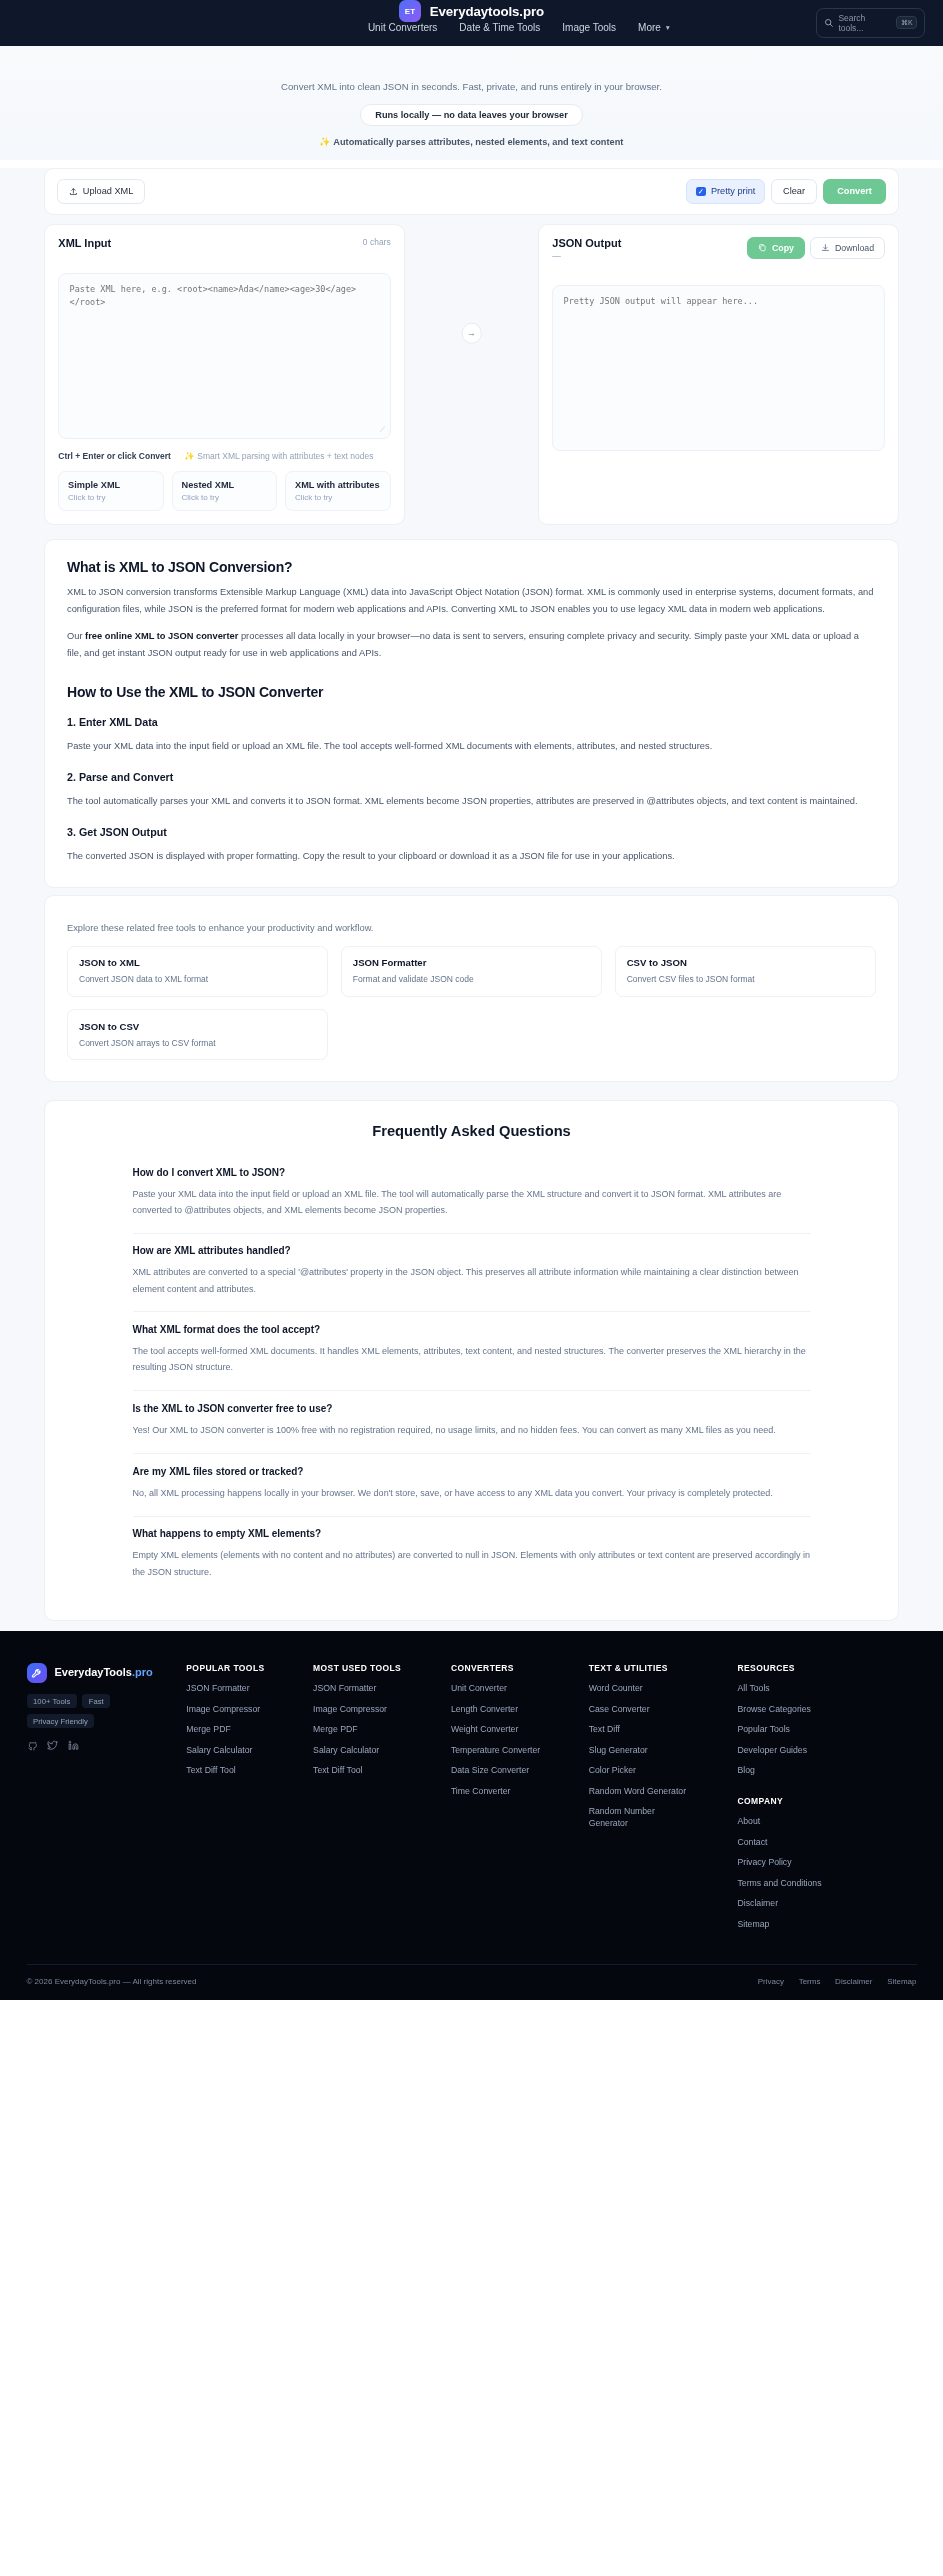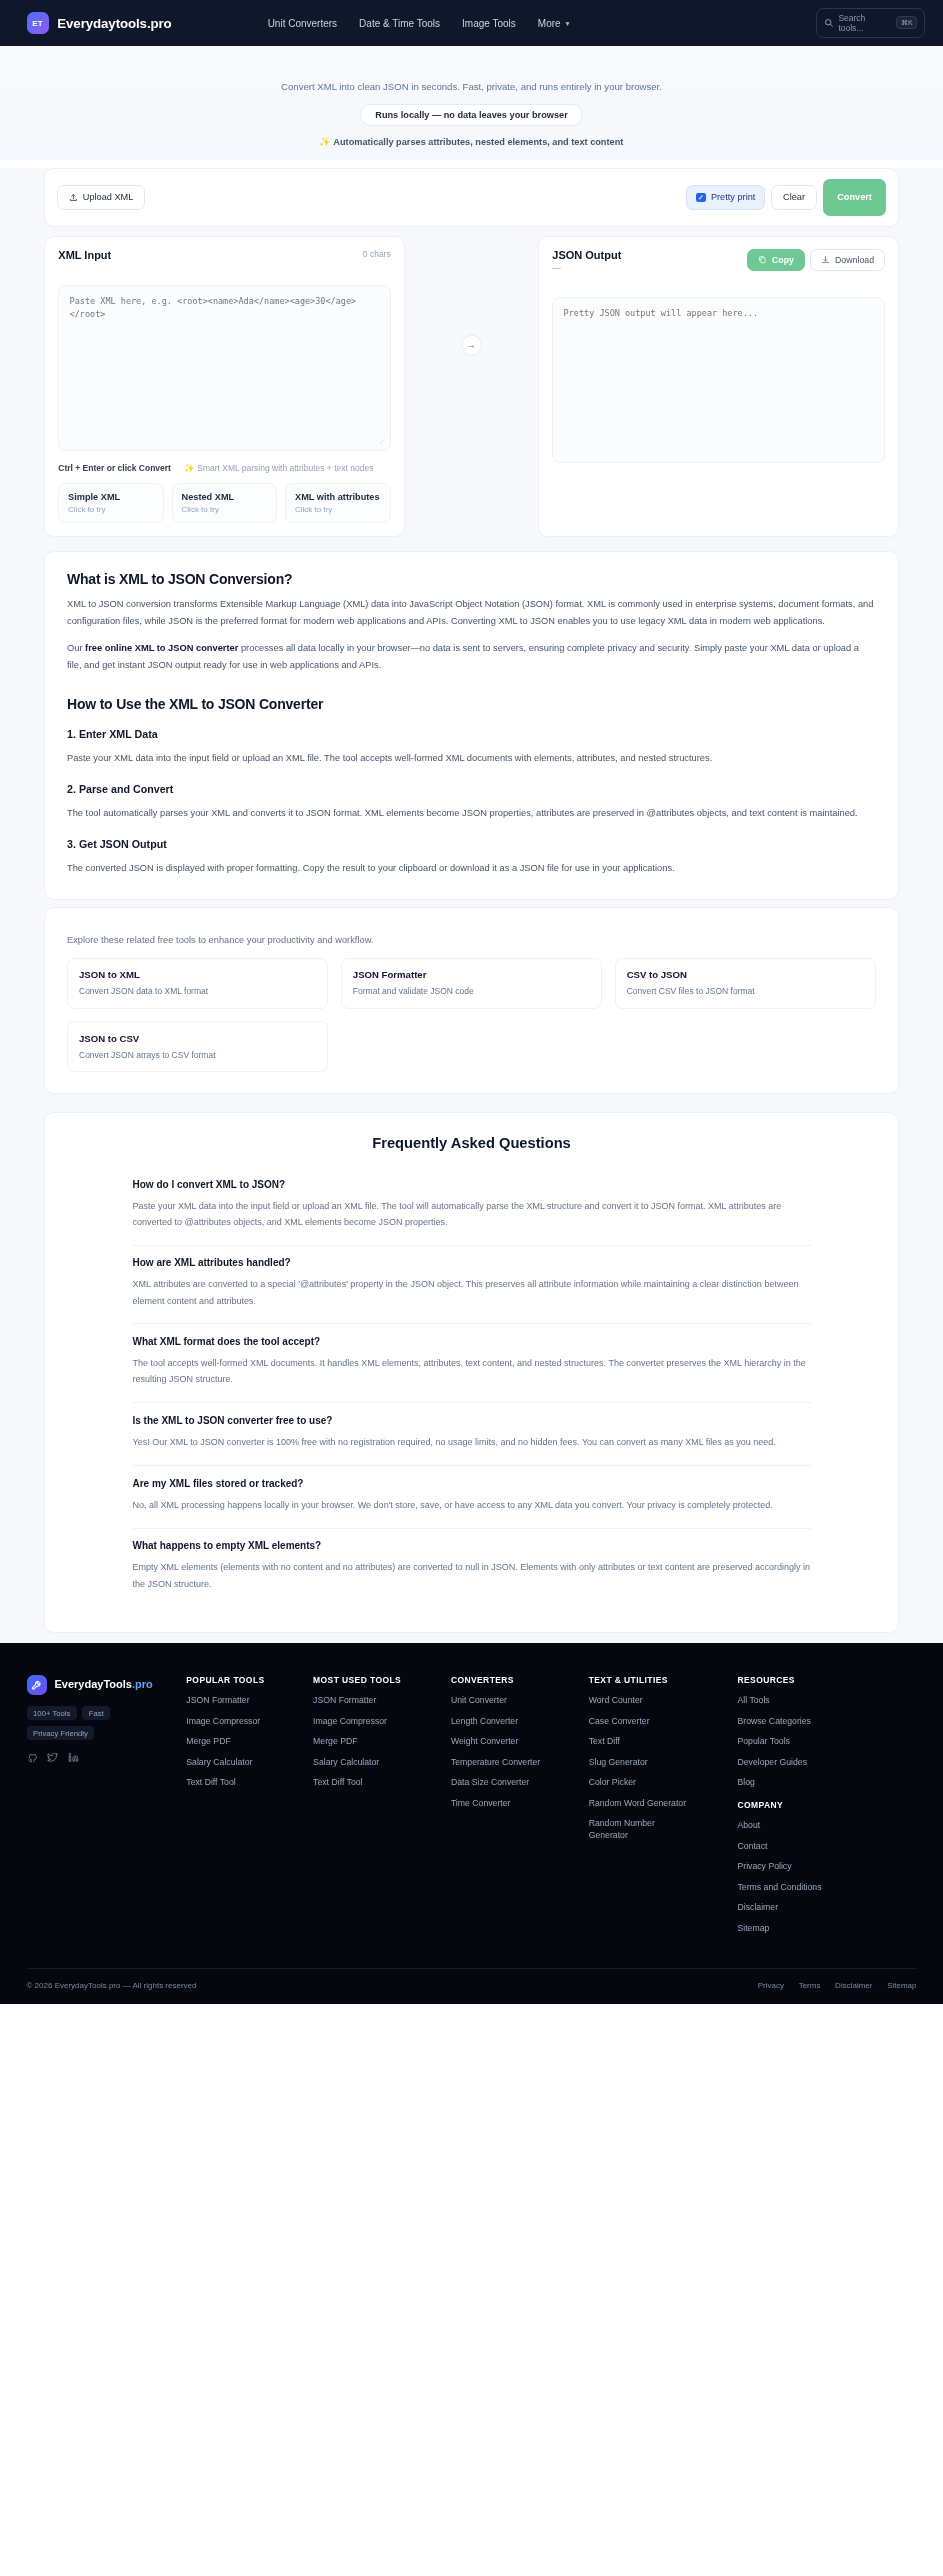--- a/index.html
+++ b/index.html
@@ -1,20 +1,20 @@
 <!DOCTYPE html>
 <html style="font-size:11.8px"><head>
 <meta charset="utf-8">
 <style>
   *{box-sizing:border-box;margin:0;padding:0}
   html,body{width:943px;background:#ffffff;font-family:"Liberation Sans",sans-serif;color:#1e293b;}
   body{width:943px;min-height:2576px;}
 
   
-  .nav{height:46px;background:#0f172a;display:flex;align-items:center;padding:0 26.5px;position:relative;}
+  .nav{height:46px;background:#0f172a;display:flex;align-items:center;padding:0 26.5px;position:relative;flex-direction:column;}
   .brand{display:flex;align-items:center;gap:8.8px;}
   .brand-logo{width:22px;height:22px;border-radius:6.6px;background:linear-gradient(135deg,#4f6ef7,#8b5cf6);
     display:flex;align-items:center;justify-content:center;color:#fff;font-size:8px;font-weight:bold;letter-spacing:0.2px;}
   .brand-name{color:#ffffff;font-size:13.3px;font-weight:bold;letter-spacing:-0.1px;}
   .nav-links{display:flex;align-items:center;gap:22px;margin-left:96px;}
   .nav-link{color:#cbd5e1;font-size:10px;cursor:pointer;display:flex;align-items:center;gap:3.7px;}
   .chev{font-size:6.6px;opacity:.85;}
   .nav-search{position:absolute;right:18px;top:8px;width:109px;height:29.5px;border:0.7px solid #2a3650;border-radius:7.4px;
     display:flex;align-items:center;padding:0 6.6px;gap:5.2px;cursor:pointer;}
   .nav-search .ico{width:9.6px;height:9.6px;flex:0 0 9.6px;}
@@ -42,21 +42,21 @@
   .btn{border-radius:6.6px;font-size:9.2px;cursor:pointer;display:inline-flex;align-items:center;
        justify-content:center;gap:5.2px;border:0.7px solid #e2e8f0;background:#fff;color:#1f2937;}
   .btn-upload{height:25px;padding:0 11px;}
   .tool-right{margin-left:auto;display:flex;align-items:center;gap:5.9px;}
   .pretty{background:#eaf1fe;border:0.7px solid #d5e3fd;border-radius:6.6px;height:25px;padding:0 8.8px;
     display:flex;align-items:center;gap:5.2px;cursor:pointer;}
   .cbox{width:9.6px;height:9.6px;border-radius:2.2px;background:#2563eb;display:flex;align-items:center;
     justify-content:center;color:#fff;font-size:7.4px;line-height:1;}
   .pretty-lbl{font-size:9.2px;color:#1e3a8a;}
   .btn-clear{height:25px;padding:0 11px;}
-  .btn-convert{height:37px;padding:0 13.3px;background:#6ec894;border:0.7px solid #6ec894;color:#fff;font-weight:bold;}
+  .btn-convert{height:25px;padding:0 13.3px;background:#6ec894;border:0.7px solid #6ec894;color:#fff;font-weight:bold;}
 
   
   .editor{margin-top:8.8px;display:flex;gap:16px;position:relative;}
   .card{background:#fff;border:0.7px solid #eceff4;border-radius:9.6px;padding:11.8px 13.3px 13.3px;}
   .card-in{width:361px;}
   .card-out{width:361px;margin-left:auto;}
   .card-head{display:flex;align-items:flex-start;}
   .card-title{font-size:11px;font-weight:bold;color:#0f172a;}
   .card-sub{font-size:8.5px;color:#94a3b8;margin-top:2.2px;}
   .chars{margin-left:auto;font-size:8.5px;color:#94a3b8;}
@@ -120,21 +120,21 @@
   .flogo{width:20.6px;height:20.6px;border-radius:6.6px;background:linear-gradient(135deg,#3b6ef7,#6d4df6);
     display:flex;align-items:center;justify-content:center;}
   .fname{font-size:11px;font-weight:bold;color:#fff;line-height:1.25;}
   .fname .pro{color:#60a5fa;}
   .fdesc{margin-top:10.3px;font-size:8.5px;color:#94a3b8;line-height:1.85;width:124px;}
   .tags{margin-top:10.3px;display:flex;flex-wrap:wrap;gap:5.2px;width:127px;}
   .tag{background:#131b2b;border-radius:3.7px;padding:2.9px 6.6px;font-size:7.7px;color:#94a3b8;}
   .socials{margin-top:11.8px;display:flex;gap:9.6px;}
   .socials svg{cursor:pointer;}
   .fcol-h{font-size:8.5px;font-weight:bold;color:#fff;letter-spacing:0.4px;}
-  .fcol-h.mt{margin-top:11px;}
+  .fcol-h.mt{margin-top:19px;}
   .fcol ul{list-style:none;margin-top:10.3px;}
   .fcol li{font-size:8.7px;color:#9aa7bb;margin-bottom:8.8px;cursor:pointer;line-height:1.35;}
   .fbottom{margin-top:25px;border-top:0.7px solid #151c2b;padding:11.8px 0 13.3px;display:flex;align-items:center;}
   .fcopy{font-size:8px;color:#7b889c;}
   .flinks{margin-left:auto;display:flex;gap:14.7px;}
   .flinks span{font-size:8px;color:#7b889c;cursor:pointer;}
 </style>
 </head>
 <body>
 

